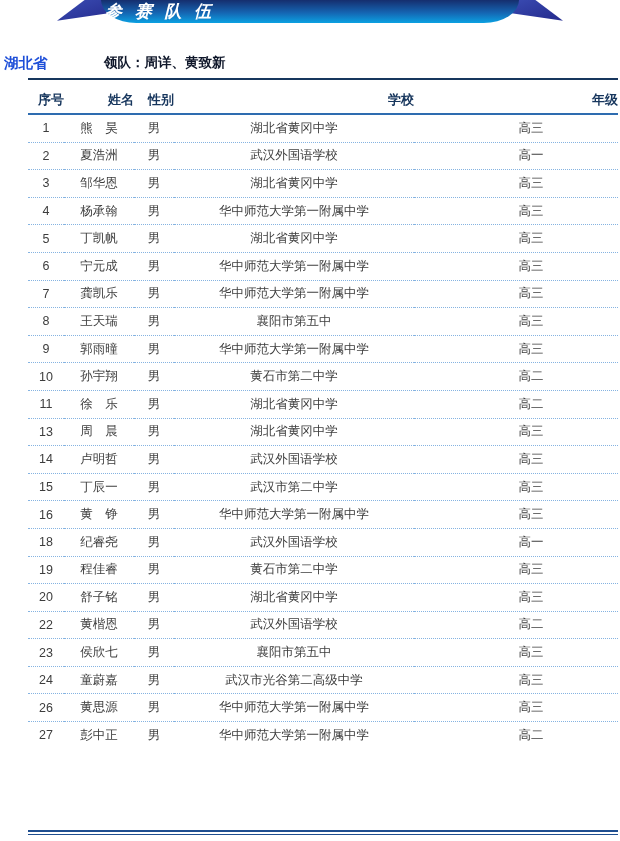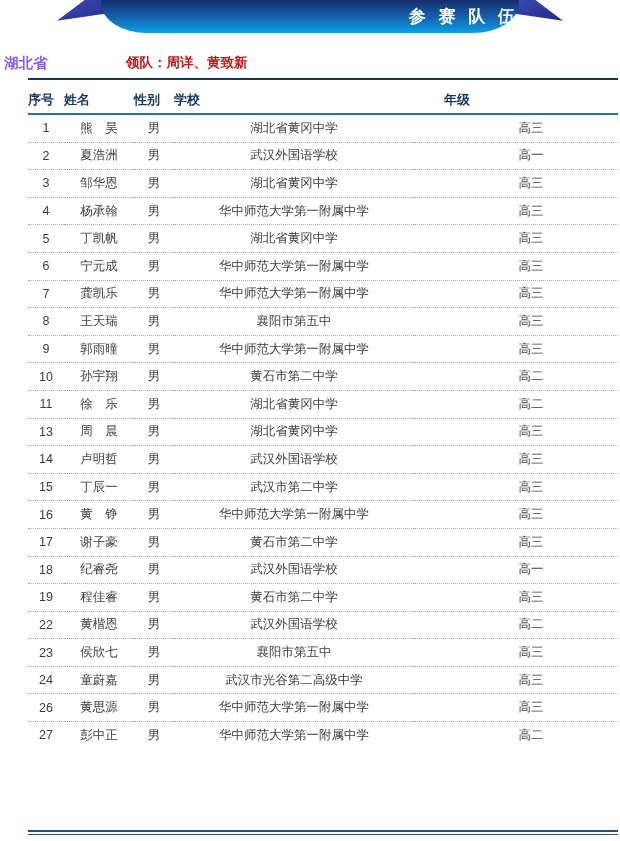--- a/index.html
+++ b/index.html
@@ -7,38 +7,38 @@
     width:620px;height:841px;position:relative;overflow:hidden;
     font-family:"Liberation Sans","DejaVu Sans",sans-serif;
   }
   
   .banner{position:absolute;top:0;left:50%;transform:translateX(-50%);
           width:506px;height:36px;}
   .tail{position:absolute;top:0;width:60px;height:23px;
         background:linear-gradient(160deg,#3b4db4 0%,#272f92 80%);}
   .tail-left{left:0;clip-path:polygon(46% 0,100% 0,100% 52%,0 90%);}
   .tail-right{right:0;clip-path:polygon(0 0,54% 0,100% 90%,0 52%);}
-  .banner-body{position:absolute;left:44px;right:44px;top:0;height:33px;
+  .banner-body{position:absolute;left:44px;right:44px;top:0;height:23px;
         background:linear-gradient(180deg,#152e6e 0%,#1565b2 55%,#0ba1e2 100%);
         border-radius:0 0 46px 46px / 0 0 30px 30px;
-        display:flex;align-items:center;justify-content:flex-end;}
+        display:flex;align-items:center;justify-content:flex-start;font-style:italic;}
   .banner-title{color:#ffffff;font-weight:bold;font-size:17px;
         letter-spacing:4px;padding-left:4px;white-space:pre;}
   
   .province-row{position:absolute;top:54px;left:0;width:620px;height:22px;}
-  .province{position:absolute;left:4px;font-size:14.5px;font-weight:bold;color:#8b5cf6;}
-  .leaders{position:absolute;left:126px;font-size:13.5px;font-weight:600;color:#b91c1c;text-align:center;}
+  .province{position:absolute;left:4px;font-size:14.5px;font-weight:bold;color:#1d4ed8;}
+  .leaders{position:absolute;left:104px;font-size:13.5px;font-weight:600;color:#0f172a;text-align:center;}
   .rule-top{position:absolute;top:78px;left:28px;right:2px;border-top:2px solid #17365d;}
   
   table.roster{position:absolute;top:86px;left:28px;width:590px;
         border-collapse:collapse;table-layout:fixed;}
   col.c-serial{width:36px;} col.c-name{width:70px;} col.c-gender{width:40px;}
   col.c-school{width:240px;} col.c-grade{width:204px;}
   thead th{height:27px;padding:0;font-size:13px;font-weight:bold;color:#17365d;
-        text-align:left;border-bottom:2px solid #2e6cb0;}
+        text-align:right;border-bottom:2px solid #2e6cb0;}
   tbody td{height:26.6px;padding:0;font-size:12.5px;color:#3d3d3d;
         text-align:center;border-bottom:1px dotted #85b3e1;white-space:pre;}
   tbody tr:last-child td{border-bottom:none;}
   th.col-grade, td.cell-grade{padding-left:30px;}
   .bottom-rule{position:absolute;top:830px;left:28px;right:2px;height:2px;
         border-top:2.5px solid #1f4e8f;border-bottom:1px solid #1f4e8f;}
 </style>
 </head>
 <body>
 
@@ -188,44 +188,44 @@
   </tr>
 
   <tr>
     <td>16</td>
     <td>黄　铮</td>
     <td>男</td>
     <td>华中师范大学第一附属中学</td>
     <td class="cell-grade">高三</td>
   </tr>
 
-  <tr>
-    <td>17</td>
-    <td>谢子豪</td>
-    <td>男</td>
-    <td>黄石市第二中学</td>
-    <td class="cell-grade">高三</td>
-  </tr>
 
   <tr>
     <td>18</td>
     <td>纪睿尧</td>
     <td>男</td>
     <td>武汉外国语学校</td>
     <td class="cell-grade">高一</td>
   </tr>
 
   <tr>
     <td>19</td>
     <td>程佳睿</td>
     <td>男</td>
     <td>黄石市第二中学</td>
     <td class="cell-grade">高三</td>
   </tr>
 
+  <tr>
+    <td>20</td>
+    <td>舒子铭</td>
+    <td>男</td>
+    <td>湖北省黄冈中学</td>
+    <td class="cell-grade">高三</td>
+  </tr>
 
 
   <tr>
     <td>22</td>
     <td>黄楷恩</td>
     <td>男</td>
     <td>武汉外国语学校</td>
     <td class="cell-grade">高二</td>
   </tr>
 

